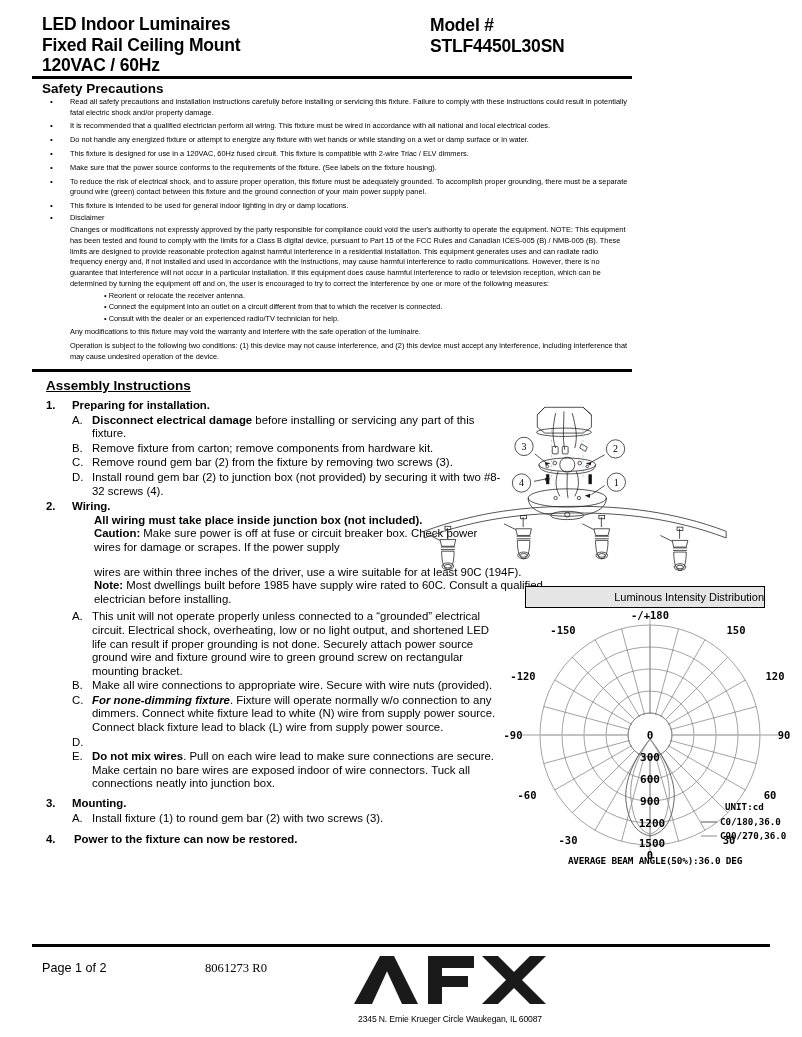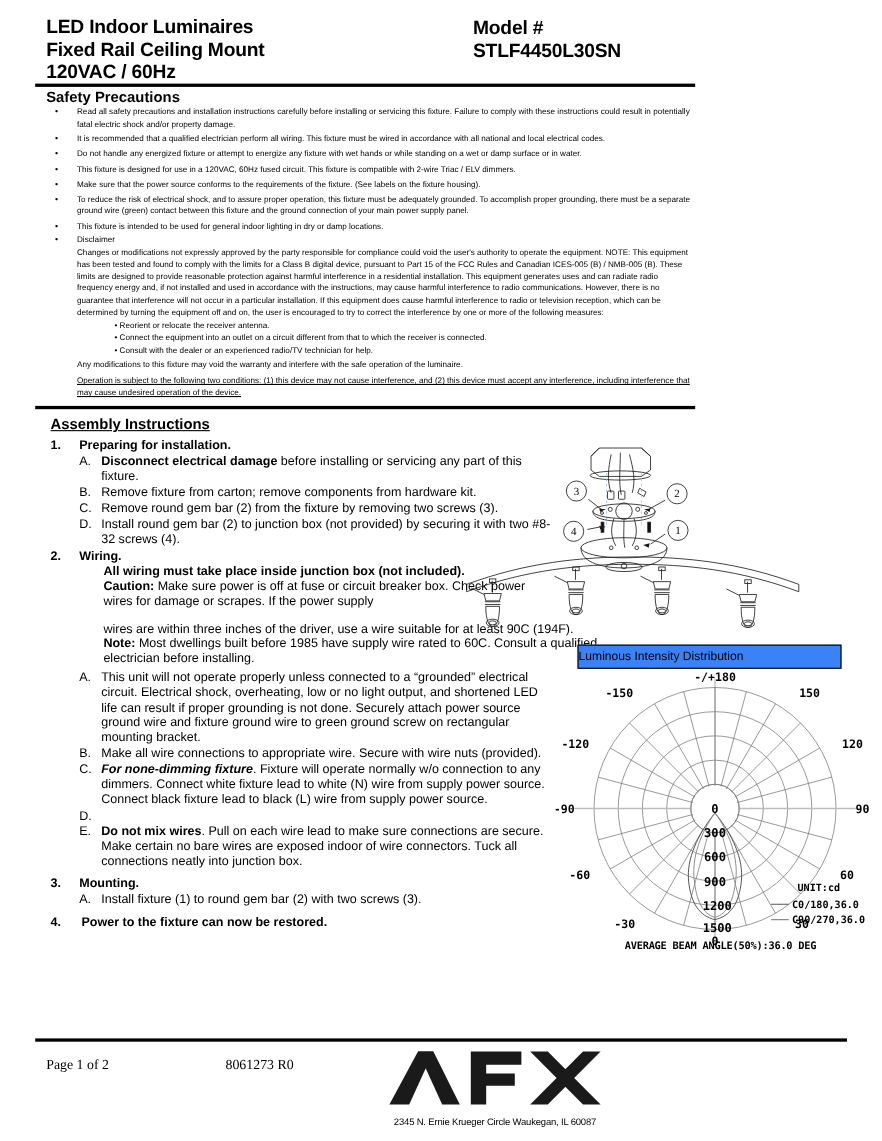--- a/index.html
+++ b/index.html
@@ -28,21 +28,21 @@
   .sect-title { font-weight: bold; font-size: 13.5px; padding: 2px 0 1px 10px; }
   .safety { padding-left: 10px; }
   .bl { display: flex; font-size: 7.4px; line-height: 10.6px; margin-bottom: 3.2px; }
   .bl .dot { width: 28px; flex: 0 0 28px; text-align: left; padding-left: 8px;
              font-size: 8px; line-height: 10.6px; }
   .bl .txt { flex: 1 1 auto; padding-right: 4px; text-align: left; }
   .bl.tight { margin-bottom: 1.5px; }
   .discl-body { font-size: 7.4px; line-height: 10.8px; padding-left: 28px; padding-right: 4px; }
   .sub-measure { font-size: 7.4px; line-height: 11.6px; padding-left: 62px; }
   .closing { font-size: 7.4px; line-height: 10.8px; padding-left: 28px; padding-right: 4px; margin-top: 2px; }
-  .closing.sp { margin-top: 4px; text-decoration: underline; }
+  .closing.sp { margin-top: 4px; }
 
   
   .asm-head { font-weight: bold; font-size: 13.5px; text-decoration: underline;
               padding: 6px 0 4px 14px; }
   .body-wrap { position: relative; }
   .col-left { width: 470px; padding-left: 14px; }
 
   .num-item { display: flex; font-size: 11.4px; line-height: 13.6px; margin-top: 2px; }
   .num-item .num { width: 26px; flex: 0 0 26px; font-weight: bold; }
   .num-item .num.wide { width: 28px; flex: 0 0 28px; }
@@ -54,35 +54,35 @@
 
   .plain-ind { font-size: 11.4px; line-height: 13.6px; padding-left: 48px; }
   .wide-para { font-size: 11.4px; line-height: 13.6px; padding-left: 48px; }
   .gap { height: 11px; }
   b.i { font-style: italic; }
 
   
   .art { position: absolute; right: 0px; top: 0px; width: 312px; }
 
   .chart-box { position: absolute; left: 525px; top: 586px; width: 240px; }
-  .chart-title { border: 1.4px solid #000; text-align: left;
-                 font-size: 11px; padding: 3.5px 0 4px 0; background: #3b82f6; }
+  .chart-title { border: 1.4px solid #000; text-align: right;
+                 font-size: 11px; padding: 3.5px 0 4px 0; background: #e5e5e5; }
 
   .polar-host { position: absolute; left: 505px; top: 600px; width: 290px; height: 270px; }
 
   .beam-caption { position: absolute; left: 520px; top: 855px; width: 270px;
                   text-align: center; font-size: 9.4px; font-weight: bold;
                   font-family: "DejaVu Sans Mono", monospace; letter-spacing: -0.2px; }
 
   
   .footer { position: absolute; left: 0; top: 944px; width: 802px; }
   .foot-rule-top { border-top: 3.2px solid #000; margin: 0 32px; }
   .foot-row { position: relative; height: 88px; }
   .pg { position: absolute; left: 42px; top: 14px; font-size: 12.6px;
-        font-family: Liberation Serif, serif; }
+        font-family: Liberation Sans, sans-serif; }
   .docnum { position: absolute; left: 205px; top: 14px; font-size: 12.6px;
             font-family: "Liberation Serif", serif; }
   .brand { position: absolute; left: 320px; top: 4px; width: 260px; text-align: center; }
   .addr { font-size: 8.6px; margin-top: 1px; letter-spacing: -0.15px; }
 </style>
 </head>
 <body>
 
 <div class="page">
 

